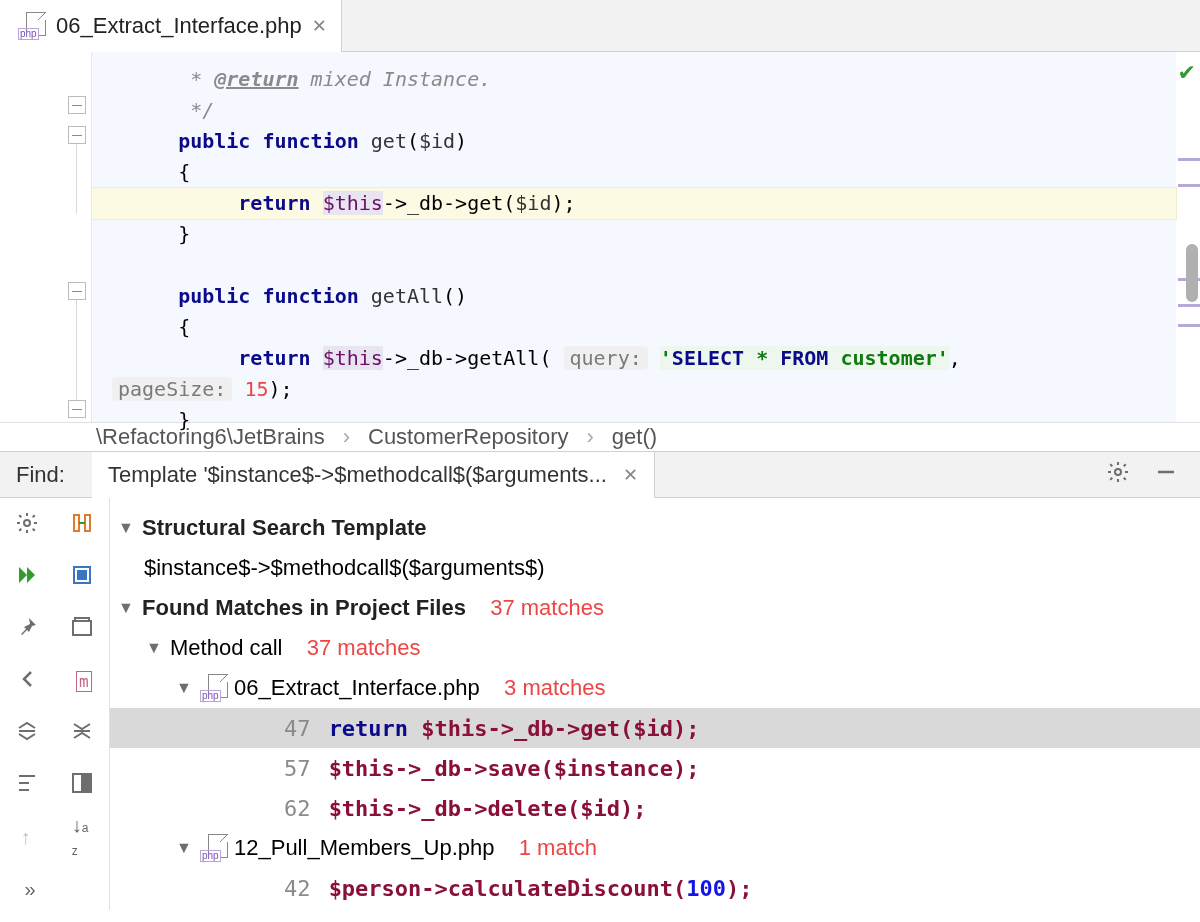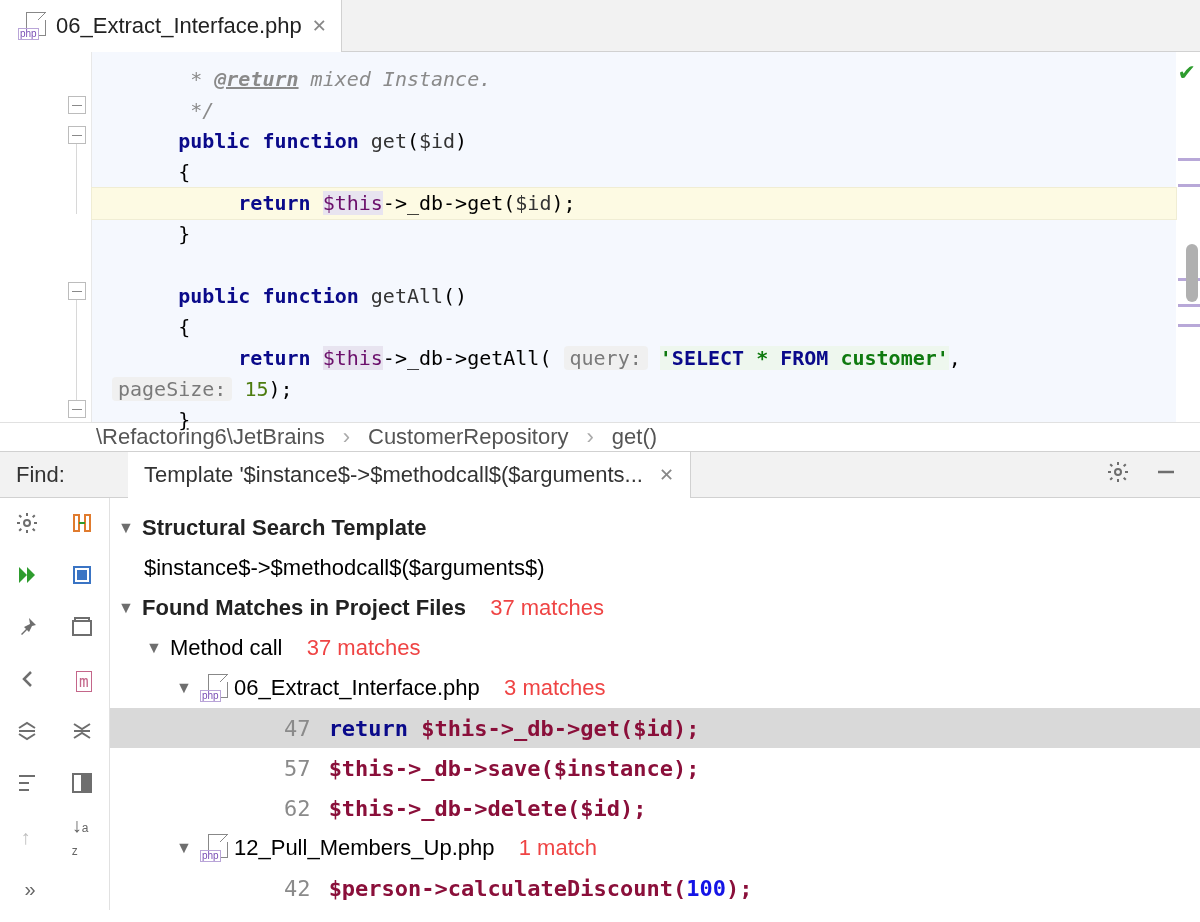--- a/index.html
+++ b/index.html
@@ -22,36 +22,36 @@
 .bulb { position: absolute; left: 100px; top: 125px; font-size: 22px; }
 
 .code { flex: 1; font-family: "Menlo", "Consolas", monospace; font-size: 20px; line-height: 31px; padding: 12px 0 0 0; background: #f5f8fe; position: relative; }
 .code .line { padding-left: 50px; white-space: pre; }
 .code .line.hl { background: #fdfae3; outline: 1px solid #f0edd4; }
 .kw { color: #0a0a8a; font-weight: bold; }
 .var { color: #6b0f6b; background: #e8e4f0; }
 .s-plain { color: #333; }
 .str { color: #0f7a0f; background: #eef7ee; font-weight: bold; }
 .str-kw { color: #0a0a8a; font-weight: bold; }
-.num { color: #4d7c0f; margin-top: 48px; }
+.num { color: #ef4444; margin-top: 48px; }
 .hint { background: #f0f0f0; color: #7a7a7a; border-radius: 4px; padding: 0 6px; }
 .doc { color: #8a8a8a; font-style: italic; }
 .doc-tag { color: #8a8a8a; font-weight: bold; font-style: italic; text-decoration: underline; }
 
 .right-rail { width: 24px; position: relative; }
 .check { position: absolute; top: 8px; right: 4px; color: #2e9c2e; font-size: 22px; }
 .scroll-thumb { position: absolute; right: 2px; top: 192px; width: 12px; height: 58px; background: #b0b0b0; border-radius: 6px; }
 .marker { position: absolute; right: 0; width: 22px; height: 3px; background: #b8a8d8; }
 
 
 .breadcrumb { height: 30px; background: #fff; border-top: 1px solid #e1e1e1; border-bottom: 1px solid #d1d1d1; display: flex; align-items: center; padding-left: 96px; gap: 18px; font-size: 22px; color: #555; }
 .breadcrumb .sep { color: #aaa; }
 
 
-.findbar { height: 46px; background: #f2f2f2; border-bottom: 1px solid #d1d1d1; display: flex; align-items: center; gap: 36px; }
+.findbar { height: 46px; background: #f2f2f2; border-bottom: 1px solid #d1d1d1; display: flex; align-items: center; }
 .find-label { width: 92px; padding-left: 16px; font-size: 22px; color: #333; }
 .find-tab { background: #fff; height: 46px; display: flex; align-items: center; padding: 0 16px; border-right: 1px solid #d1d1d1; gap: 16px; }
 .find-tab .label { font-size: 22px; color: #333; }
 .find-tab .close { color: #888; font-size: 18px; }
 .find-spacer { flex: 1; }
 .find-icons { display: flex; gap: 24px; padding-right: 22px; align-items: center; }
 .find-icons span { color: #6e6e6e; font-size: 22px; }
 
 
 .find-body { display: flex; height: 412px; }

